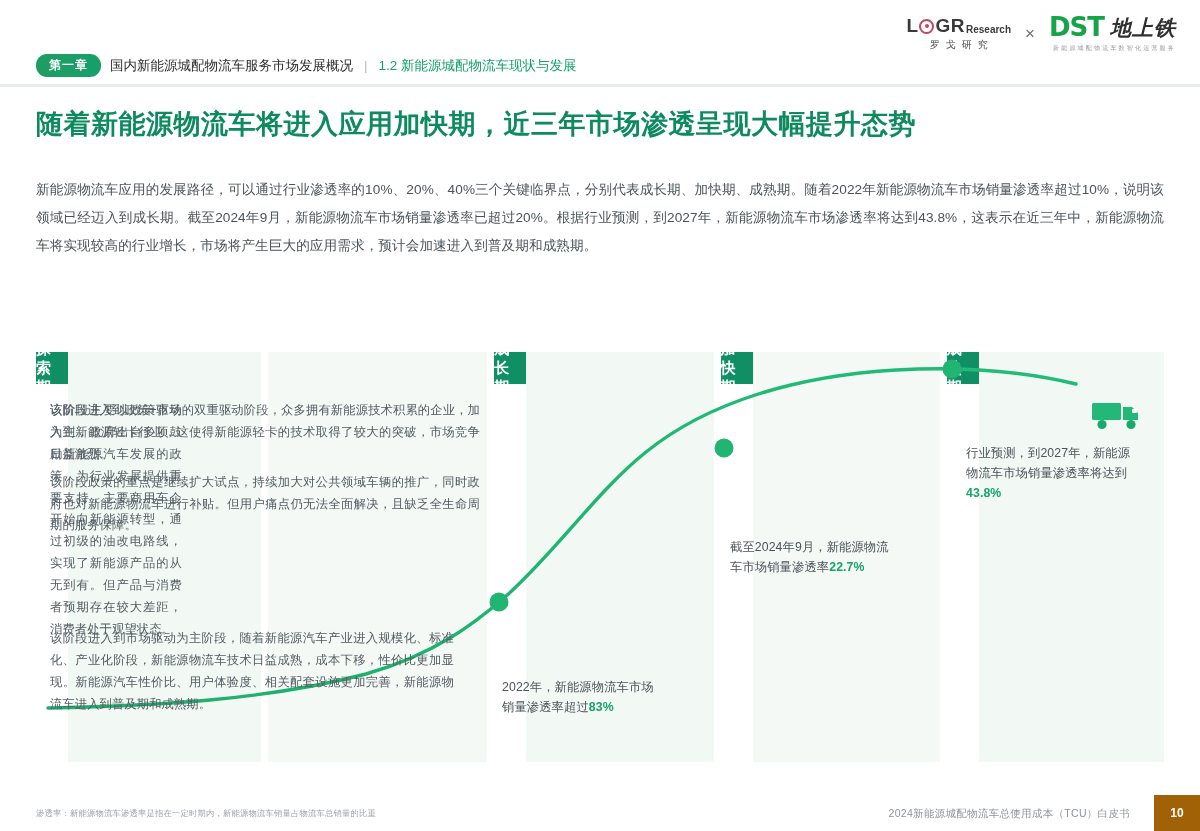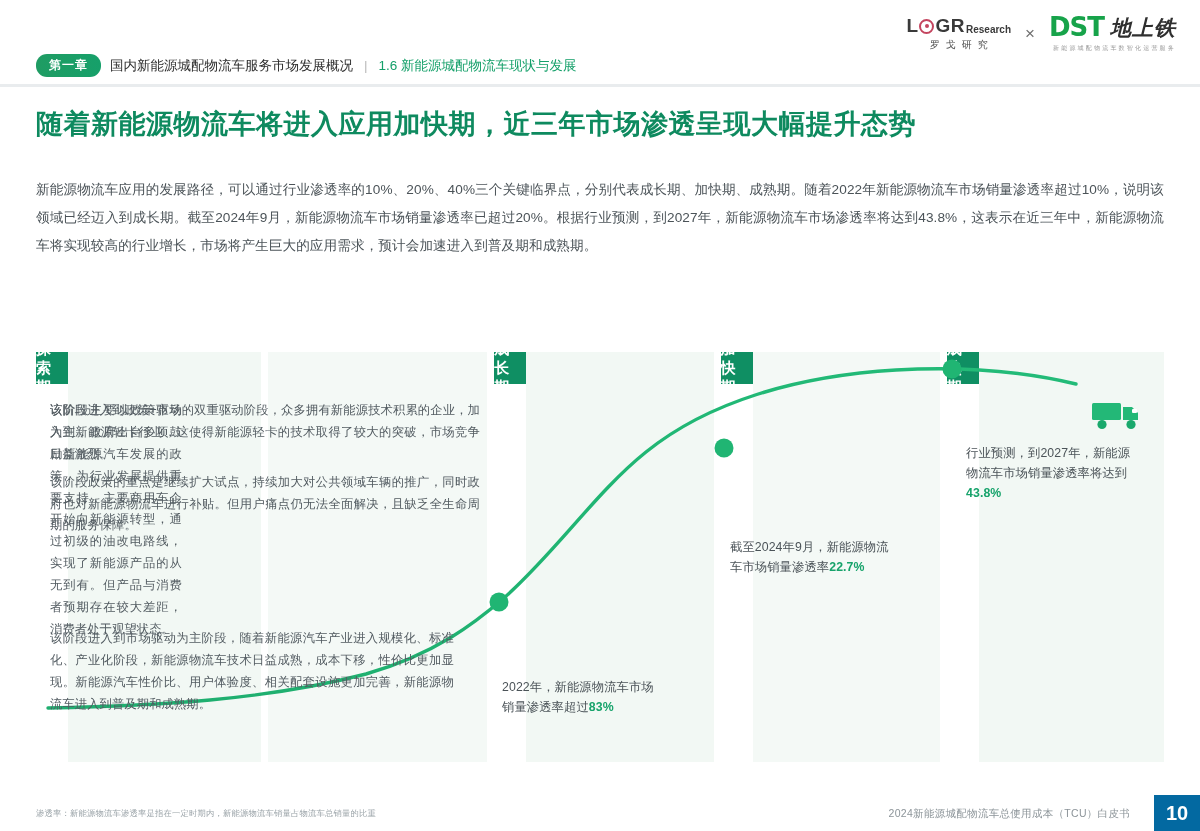--- a/index.html
+++ b/index.html
@@ -145,22 +145,22 @@
   #footer-note {
     position: absolute; left: 36px; top: 808px;
     font-size: 8.3px; color: #9aa3a8; letter-spacing: .2px;
   }
   #footer-title {
     position: absolute; right: 70px; top: 807px;
     font-size: 10.5px; color: #8c9499; letter-spacing: .3px;
   }
   #page-number {
     position: absolute; right: 0; top: 795px;
-    width: 46px; height: 36px; background: #0369a1; color: #fff;
-    font-size: 20px; font-weight: 700;
+    width: 46px; height: 36px; background: #a16207; color: #fff;
+    font-size: 12px; font-weight: 700;
     display:flex; align-items:center; justify-content:center;
   }
   #footer-rule {
     position:absolute; left:0; top:795px; width:1200px; height:36px;
     background:#f5f7f7; z-index:-1;
   }
 </style>
 </head>
 <body>
 
@@ -187,21 +187,21 @@
           <span class="dst-cn">地上铁</span>
         </div>
         <div class="dst-sub">新能源城配物流车数智化运营服务</div>
       </div>
     </div>
 
     <div id="breadcrumb">
       <span id="chapter-badge">第一章</span>
       <span>国内新能源城配物流车服务市场发展概况</span>
       <span class="bc-sep">|</span>
-      <span class="bc-green">1.6 新能源城配物流车现状与发展</span>
+      <span class="bc-green">1.2 新能源城配物流车现状与发展</span>
     </div>
 
     <div id="header-rule"></div>
   </div>
 
   <div id="title">随着新能源物流车将进入应用加快期，近三年市场渗透呈现大幅提升态势</div>
 
   <div id="intro">新能源物流车应用的发展路径，可以通过行业渗透率的10%、20%、40%三个关键临界点，分别代表成长期、加快期、成熟期。随着2022年新能源物流车市场销量渗透率超过10%，说明该领域已经迈入到成长期。截至2024年9月，新能源物流车市场销量渗透率已超过20%。根据行业预测，到2027年，新能源物流车市场渗透率将达到43.8%，这表示在近三年中，新能源物流车将实现较高的行业增长，市场将产生巨大的应用需求，预计会加速进入到普及期和成熟期。</div>
 
   <div id="board">

